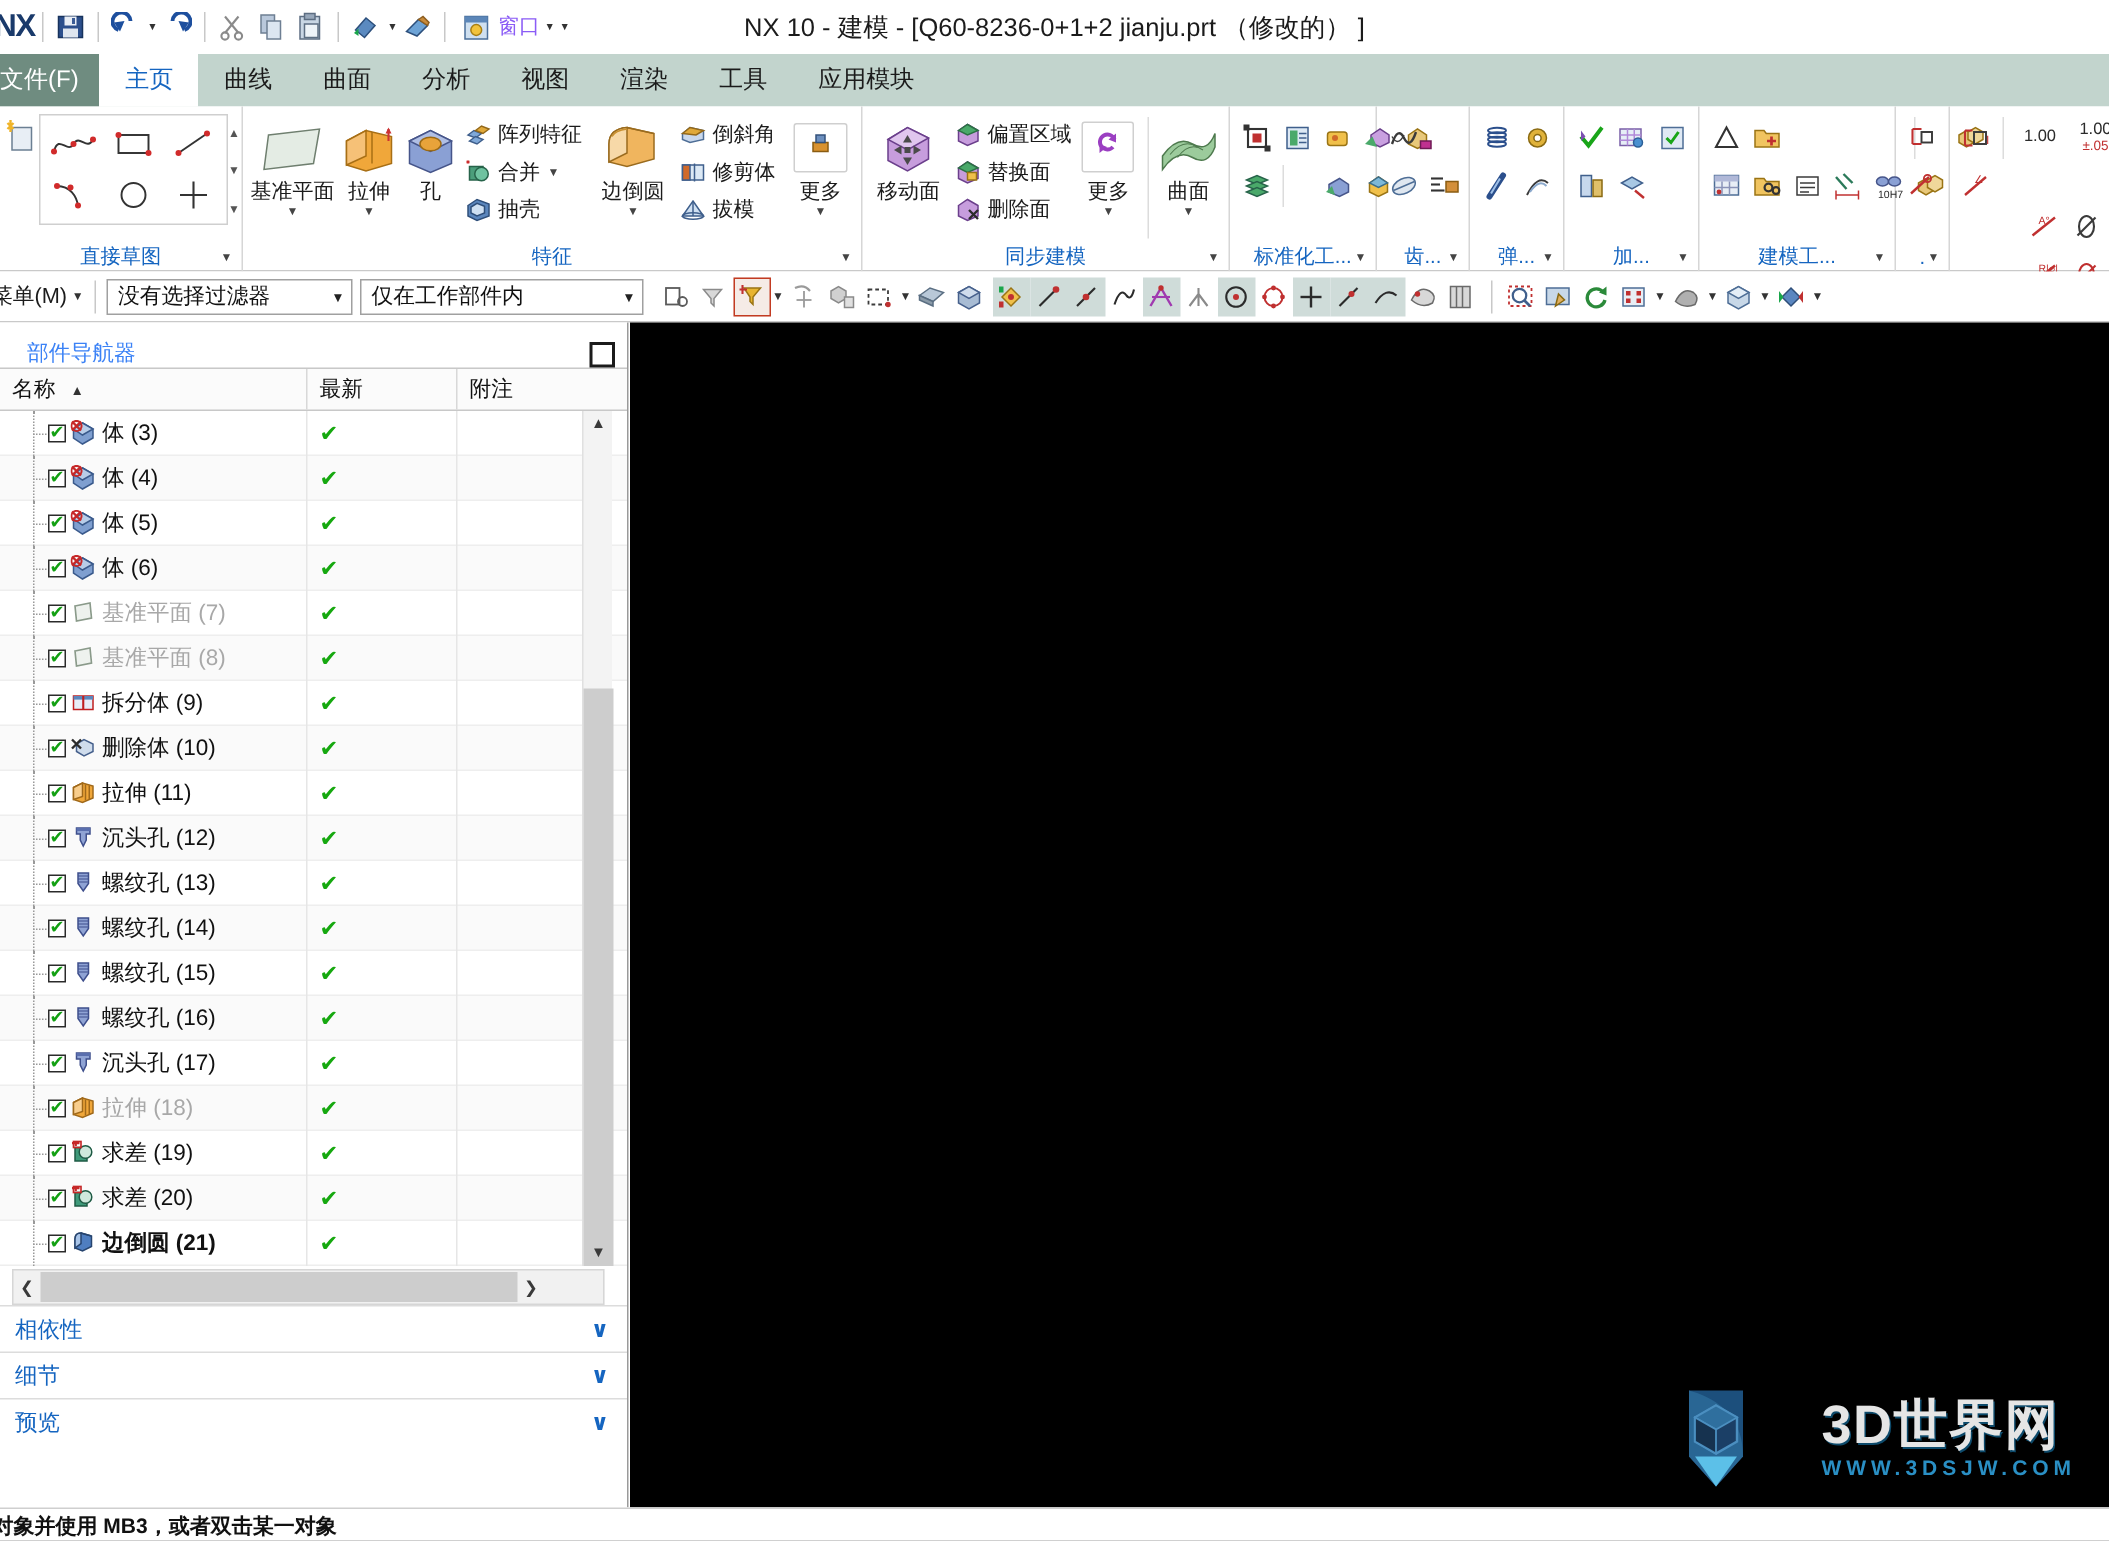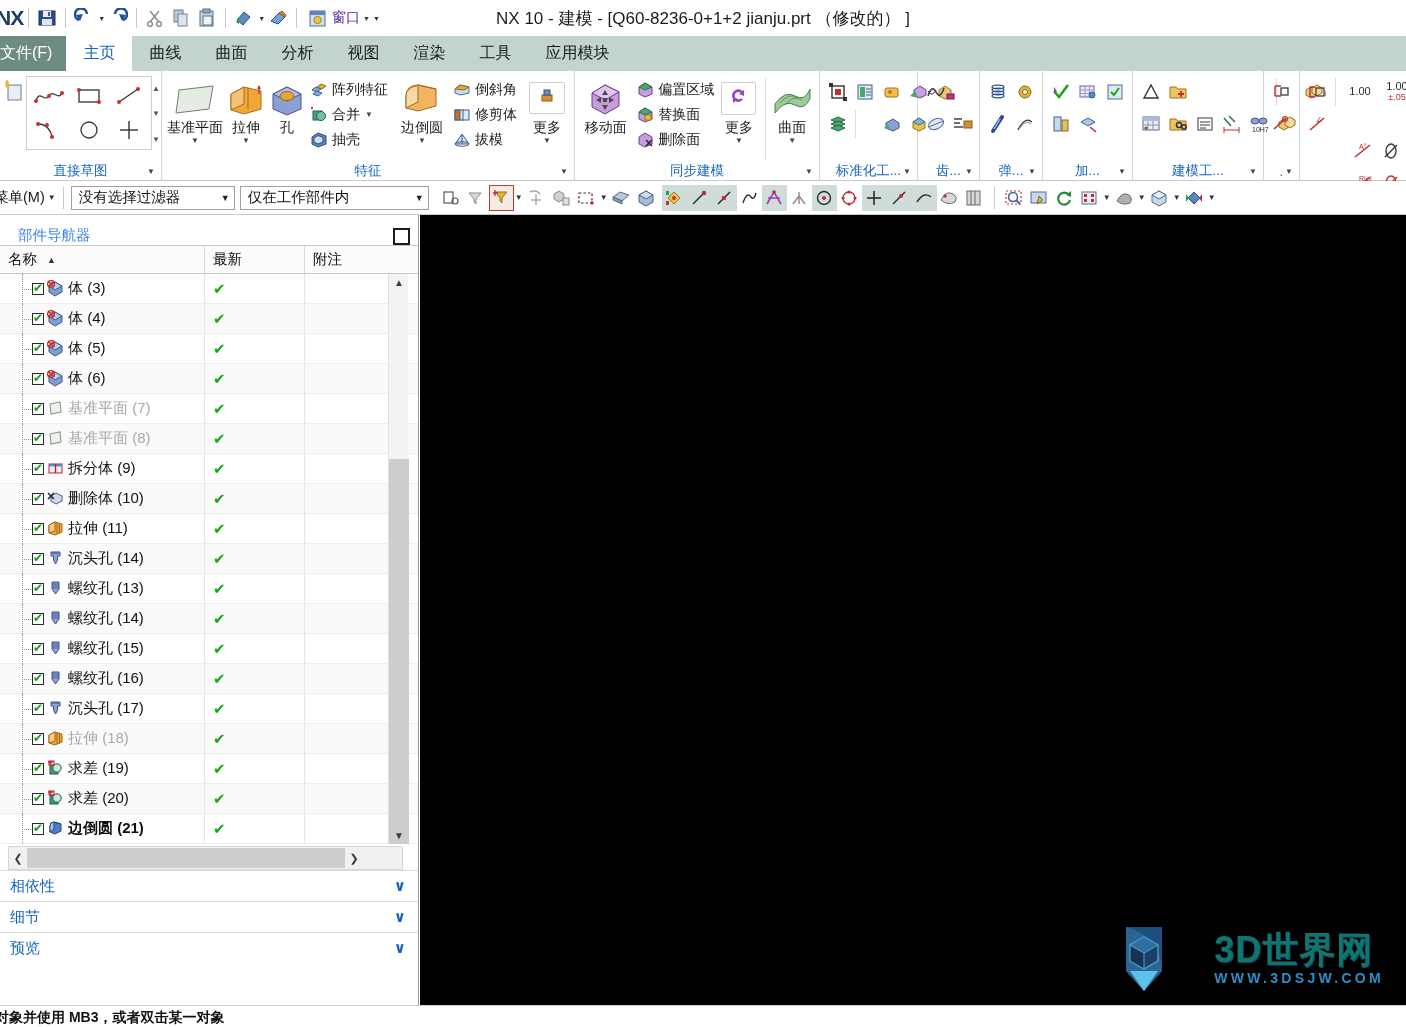--- a/index.html
+++ b/index.html
@@ -23,21 +23,21 @@
     width: 26px; height: 26px; display: flex; align-items: center; justify-content: center;
     position: relative;
   }
   .qat .sep { width: 1px; height: 20px; background: #c8c8c8; margin: 0 5px; }
   .qat .caret { font-size: 7px; color: #333; margin-left: 1px; }
   .nxlogo {
     font-size: 21px; font-weight: bold; color: #1a3a6b; font-family: "Liberation Sans", sans-serif;
     margin-left: -6px; letter-spacing: -1px;
   }
   .windowbtn { display: flex; align-items: center; gap: 2px; margin-left: 2px; }
-  .windowbtn .lbl { font-size: 14px; color: #4c1d95; }
+  .windowbtn .lbl { font-size: 14px; color: #8b5cf6; }
   .title-text {
     position: absolute; left: 0; top: 0; width: 1406px; height: 36px;
     display: flex; align-items: center; justify-content: center;
     font-size: 17px; color: #1b1b1b; pointer-events: none;
   }
 
   
   .tabbar {
     position: absolute; left: 0; top: 36px; width: 1406px; height: 35px;
     background: #c2d4cd;
@@ -191,21 +191,21 @@
   .collapsebar .cl { font-size: 15px; color: #1565c0; }
   .collapsebar .cv { font-size: 15px; color: #1565c0; font-weight: bold; }
 
   
   .graphics {
     position: absolute; left: 420px; top: 215px; width: 986px; height: 790px;
     background: #000000; overflow: hidden;
   }
   .watermark { position: absolute; right: 22px; bottom: 8px; display: flex; align-items: center; }
   .wm-text { display: flex; flex-direction: column; margin-left: 6px; }
-  .wm-main { font-size: 36px; font-weight: bold; color: #0f766e; letter-spacing: 1px; line-height: 38px;
+  .wm-main { font-size: 36px; font-weight: bold; color: #e5e5e5; letter-spacing: 1px; line-height: 38px;
              text-shadow: 1px 1px 0 #0d4a6b; }
   .wm-sub { font-size: 14px; font-weight: bold; color: #2a8fc4; letter-spacing: 3.3px; margin-top: 1px; }
 
   
   .statusbar {
     position: absolute; left: 0; top: 1005px; width: 1406px; height: 22px;
     background: #ffffff; border-top: 1px solid #cfcfcf;
     display: flex; align-items: flex-end;
   }
   .statusbar .st { font-size: 14px; color: #111; font-weight: bold; margin-left: -5px; white-space: nowrap; }
@@ -1328,21 +1328,21 @@
               <div class="indent"></div>
               <div class="chk">
                 <span>✔</span>
               </div>
               <div class="ficon">
                 <svg width="17" height="17" viewBox="0 0 17 17">
                   <path d="M4 2 L13 2 L13 6 L10.5 6 L10.5 10 L8.5 14 L6.5 10 L6.5 6 L4 6 Z" fill="#8fa3d4" stroke="#3e4f8c" stroke-width="1"></path>
                   <rect x="4" y="2" width="9" height="2" fill="#5a6fae"></rect>
                 </svg>
               </div>
-              <div class="fname">沉头孔 (14)</div>
+              <div class="fname">沉头孔 (12)</div>
             </div>
             <div class="c-up">
               <span class="okmark">✔</span>
             </div>
             <div class="c-note"></div>
           </div>
           <div class="treerow">
             <div class="c-name">
               <div class="indent"></div>
               <div class="chk">

